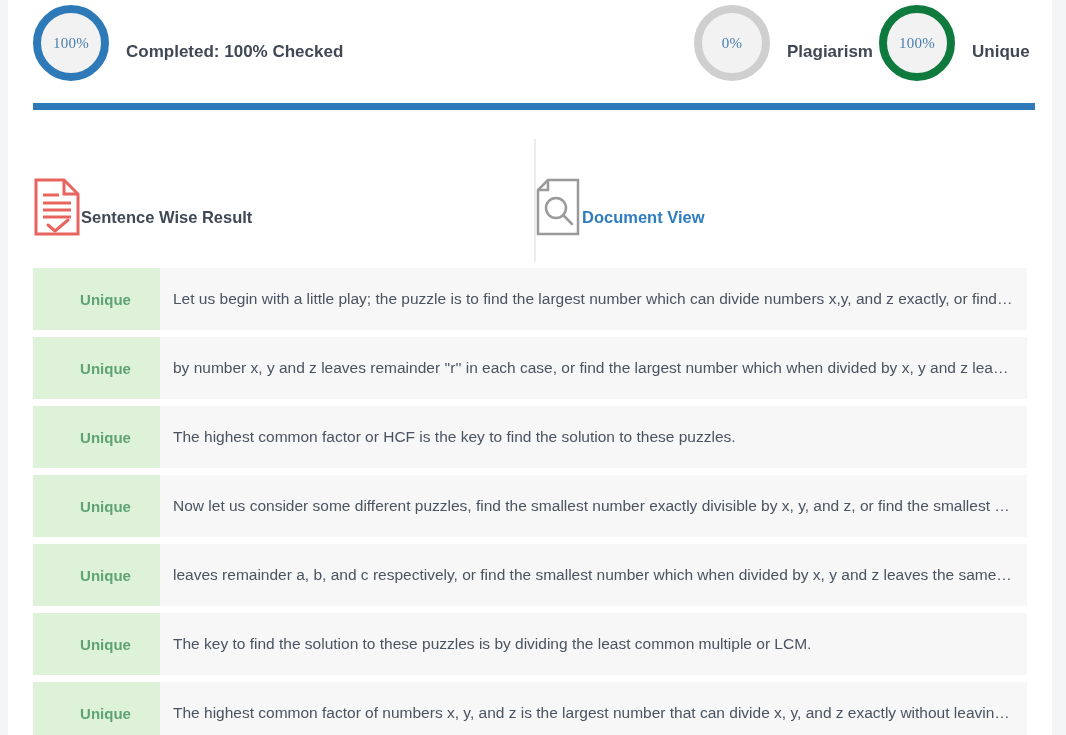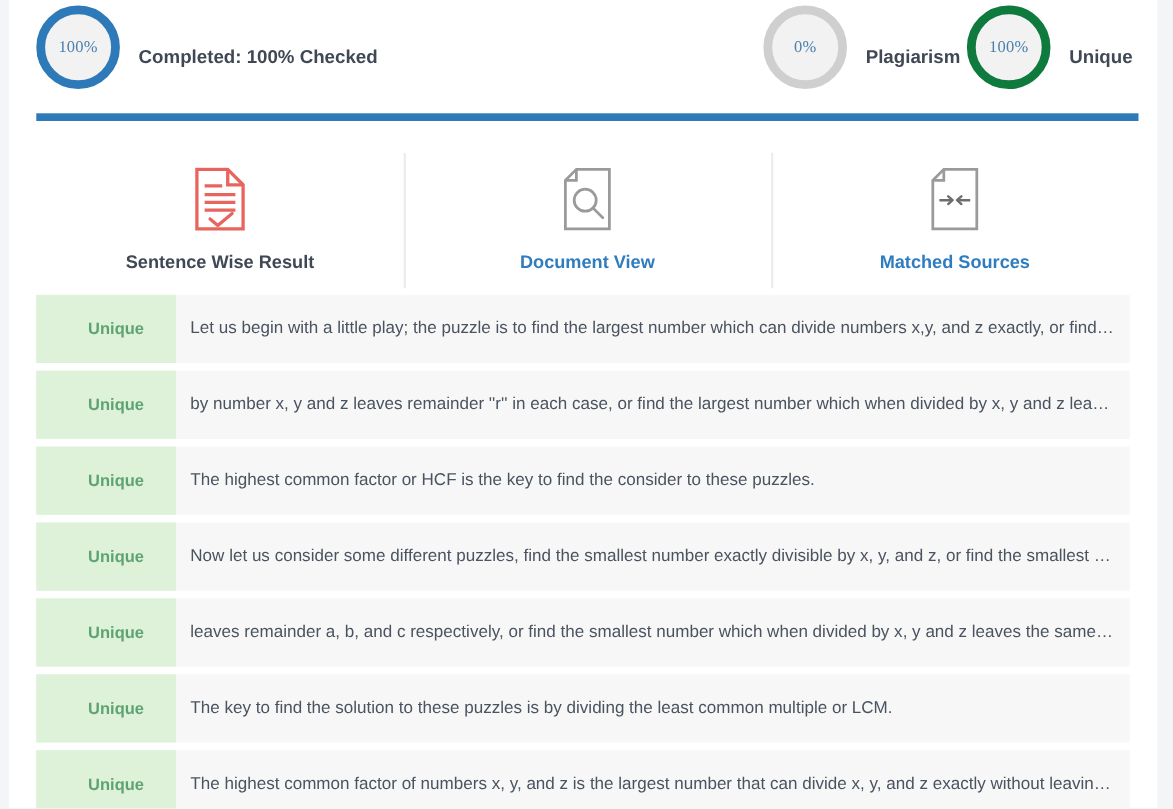--- a/index.html
+++ b/index.html
@@ -94,21 +94,21 @@
     left: 25px;
     top: 131px;
     width: 1002px;
     height: 131px;
     display: flex;
   }
   .tab {
     flex: 1 1 0;
     position: relative;
     display: flex;
-    flex-direction: column;
+    flex-direction: row;
     align-items: center;
     justify-content: flex-start;
     padding-top: 21px;
     cursor: pointer;
   }
   .tab + .tab::before {
     content: "";
     position: absolute;
     left: 0;
     top: 8px;
@@ -230,33 +230,20 @@
           <svg width="48" height="58" viewBox="0 0 48 58" fill="none">
             <path d="M14 2 H44 V56 H4 V12 Z" stroke="#9a9a9a" stroke-width="2.5" fill="#fff"></path>
             <path d="M14 2 V12 H4" stroke="#9a9a9a" stroke-width="2.5" fill="none"></path>
             <circle cx="22" cy="30" r="10" stroke="#9a9a9a" stroke-width="2.5" fill="none"></circle>
             <line x1="29" y1="37" x2="38" y2="46" stroke="#9a9a9a" stroke-width="2.5" stroke-linecap="round"></line>
           </svg>
         </div>
         <div class="tab-label inactive">Document View</div>
       </div>
 
-      <div class="tab">
-        <div class="tab-icon">
-          <svg width="48" height="58" viewBox="0 0 48 58" fill="none">
-            <path d="M14 2 H44 V56 H4 V12 Z" stroke="#9a9a9a" stroke-width="2.5" fill="#fff"></path>
-            <path d="M14 2 V12 H4" stroke="#9a9a9a" stroke-width="2.5" fill="none"></path>
-            <line x1="10" y1="30" x2="21" y2="30" stroke="#6d6d6d" stroke-width="2.2"></line>
-            <path d="M18 26.5 L22 30 L18 33.5" stroke="#6d6d6d" stroke-width="2.2" fill="none" stroke-linecap="round" stroke-linejoin="round"></path>
-            <line x1="27" y1="30" x2="38" y2="30" stroke="#6d6d6d" stroke-width="2.2"></line>
-            <path d="M30 26.5 L26 30 L30 33.5" stroke="#6d6d6d" stroke-width="2.2" fill="none" stroke-linecap="round" stroke-linejoin="round"></path>
-          </svg>
-        </div>
-        <div class="tab-label inactive">Matched Sources</div>
-      </div>
 
     </div>
 
     <div class="rows">
 
       <div class="row">
         <div class="row-badge">
           <span>Unique</span>
         </div>
         <div class="row-text">
@@ -271,21 +258,21 @@
         <div class="row-text">
           <span>by number x, y and z leaves remainder ''r'' in each case, or find the largest number which when divided by x, y and z leaves remainders a, b and c respectively</span>
         </div>
       </div>
 
       <div class="row">
         <div class="row-badge">
           <span>Unique</span>
         </div>
         <div class="row-text">
-          <span>The highest common factor or HCF is the key to find the consider to these puzzles.</span>
+          <span>The highest common factor or HCF is the key to find the solution to these puzzles.</span>
         </div>
       </div>
 
       <div class="row">
         <div class="row-badge">
           <span>Unique</span>
         </div>
         <div class="row-text">
           <span>Now let us consider some different puzzles, find the smallest number exactly divisible by x, y, and z, or find the smallest number which when divided by x, y and z</span>
         </div>

